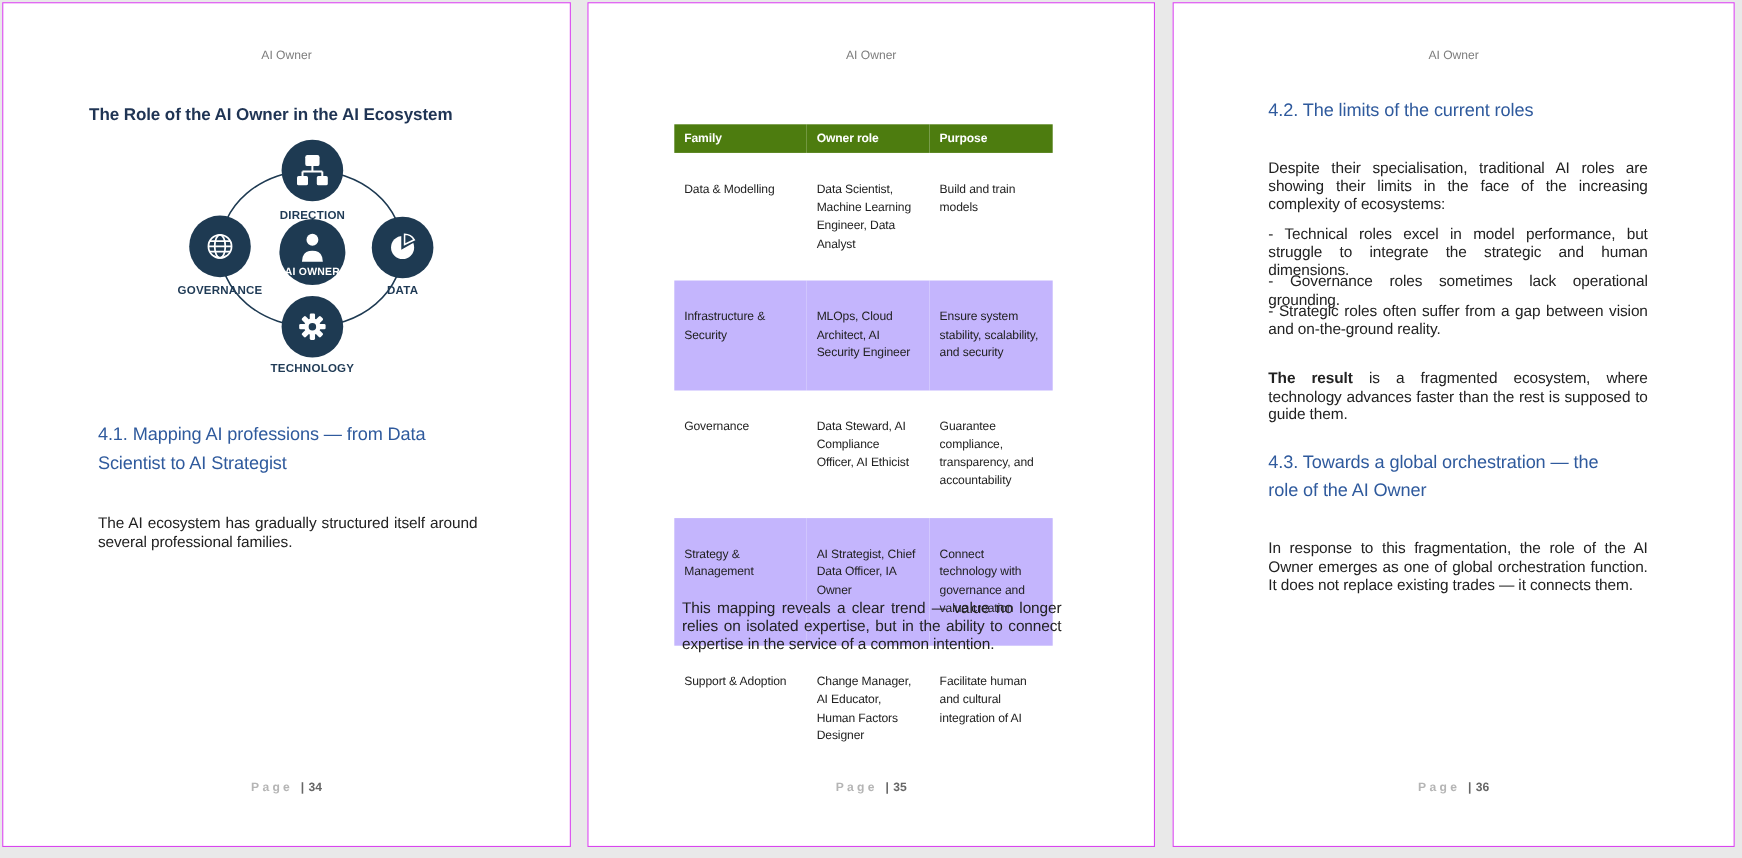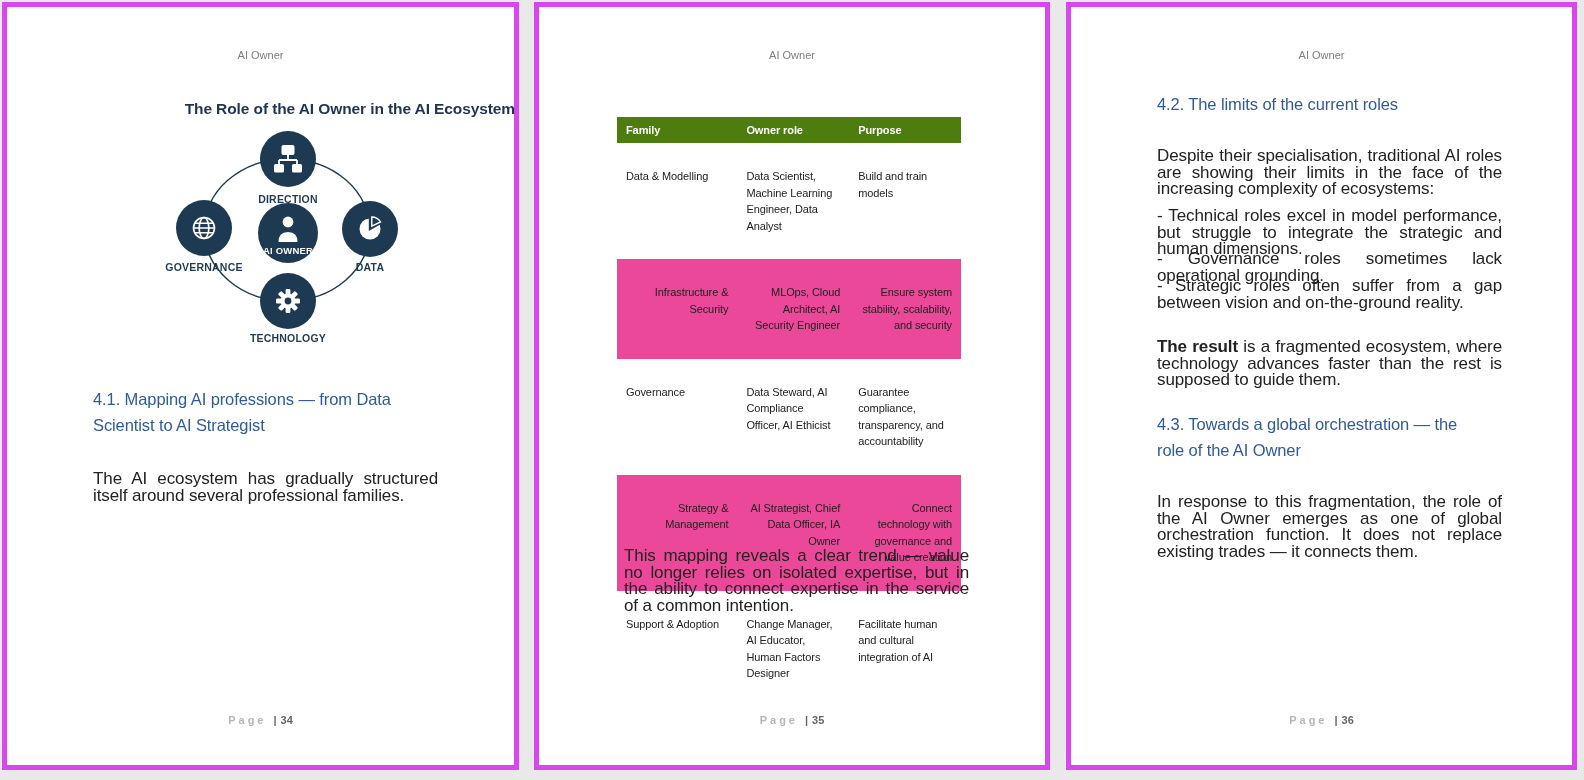--- a/index.html
+++ b/index.html
@@ -6,69 +6,69 @@
   body{
     width:1584px;height:780px;
     background:#e9e9e9;
     font-family:"Liberation Sans",sans-serif;
     position:relative;
     overflow:hidden;
   }
   .canvas{position:absolute;inset:0;}
   .page{
     position:absolute;top:2px;height:768px;
-    background:#ffffff;border:5px solid #d946ef;
+    background:#ffffff;border:1px solid #d946ef;
     box-sizing:border-box;
   }
   #page-34{left:2px;width:517px;}
   #page-35{left:534px;width:516px;}
   #page-36{left:1066px;width:511px;}
 
   .page-header{
     position:absolute;top:42px;left:0;right:0;
     text-align:center;font-size:11px;color:#7d7d7d;
   }
 
   
   .fig-title{
     position:absolute;top:92px;left:78px;width:430px;
-    text-align:right;font-size:15.5px;font-weight:700;color:#1f3454;
+    text-align:left;font-size:15.5px;font-weight:700;color:#1f3454;
     line-height:20px;letter-spacing:-0.1px;
   }
   .diagram{position:absolute;top:117px;left:150px;width:260px;height:226px;}
   .nlabel{font-family:"Liberation Sans",sans-serif;font-weight:700;font-size:10.5px;fill:#1f3a55;text-anchor:middle;letter-spacing:.2px;}
   .inlabel{font-family:"Liberation Sans",sans-serif;font-weight:700;font-size:9.5px;fill:#ffffff;text-anchor:middle;letter-spacing:.2px;}
 
   h2.doc-heading{
     margin:0;position:absolute;left:86px;width:360px;
     font-size:16.5px;font-weight:400;color:#2f5a9d;
     line-height:26px;white-space:pre-line;letter-spacing:-0.1px;
   }
   p.doc-body{
     margin:0;position:absolute;left:86px;width:345px;
-    font-size:17px;line-height:16.5px;color:#222222;
+    font-size:14px;line-height:16.5px;color:#222222;
     text-align:justify;letter-spacing:-0.1px;
   }
   p.doc-body b{font-weight:700;}
 
   
   .table-wrap{position:absolute;top:110px;left:78px;width:344px;}
   table.roles{
     border-collapse:collapse;width:100%;table-layout:fixed;
     font-size:11px;line-height:16.5px;color:#222222;letter-spacing:-0.1px;
   }
   table.roles col.c1{width:35%;}
   table.roles col.c2{width:32.5%;}
   table.roles col.c3{width:32.5%;}
   table.roles th{
     background:#4d7c0f;color:#ffffff;font-weight:700;text-align:left;
     padding:5px 9px;line-height:16px;
   }
   table.roles td{vertical-align:top;padding:25px 9px;}
-  table.roles tr.alt{background:#ec4899;text-align:right;}
+  table.roles tr.alt{background:#c4b5fd;}
 
   
   .page-footer{
     position:absolute;top:705px;left:0;right:0;text-align:center;
     font-size:11px;line-height:16px;
   }
   .f-label{color:#b5b5b5;letter-spacing:3px;font-weight:600;}
   .f-sep{color:#666666;font-weight:700;margin-left:7px;}
   .f-num{color:#666666;font-weight:700;margin-left:4px;margin-top:12px;}
 </style>

